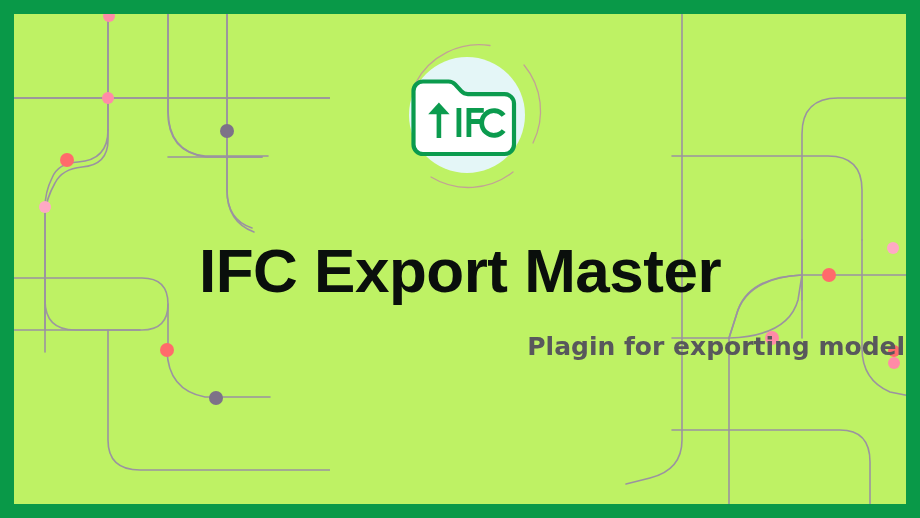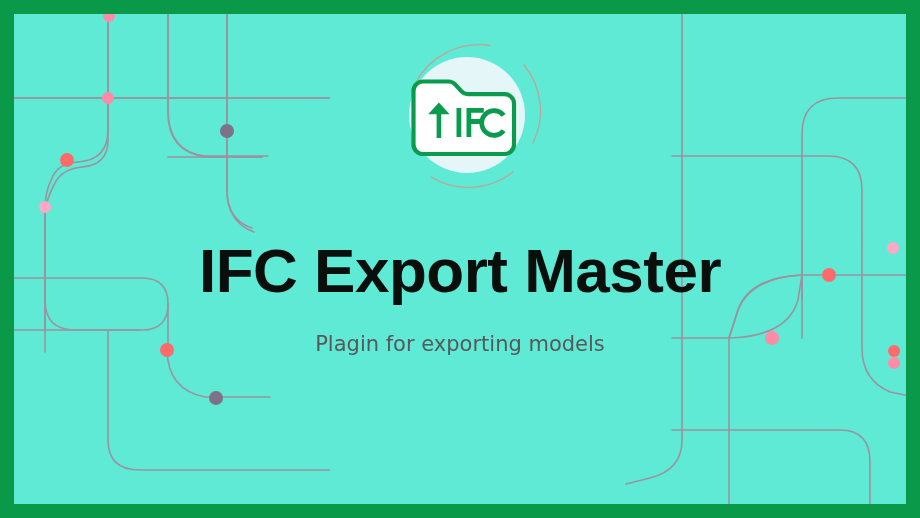--- a/index.html
+++ b/index.html
@@ -5,21 +5,21 @@
   html, body {
     margin: 0;
     padding: 0;
     background: #ffffff;
   }
   #slide {
     position: relative;
     width: 920px;
     height: 518px;
     overflow: hidden;
-    background: #5eead4;
+    background: #bef264;
     font-family: "Liberation Sans", "DejaVu Sans", sans-serif;
   }
 
   
   #frame-border {
     position: absolute;
     left: 0; top: 0;
     width: 920px;
     height: 518px;
     box-sizing: border-box;
@@ -62,25 +62,26 @@
     font-size: 62px;
     font-weight: bold;
     letter-spacing: -0.5px;
     color: #0a0f0c;
     line-height: 1.05;
     font-family: "Liberation Sans", "DejaVu Sans", sans-serif;
   }
   #subtitle {
     margin: 0;
     padding-top: 24px;
-    font-size: 21px;
-    font-weight: 400;
+    font-size: 25px;
+    font-weight: 700;
     color: #58585c;
     line-height: 1.62;
     font-family: "DejaVu Sans", "Liberation Sans", sans-serif;
+    text-align: right;
   }
   .subtitle-line { display: block; }
 </style>
 </head>
 <body>
 
 <div id="slide">
 
   <svg id="decor-left" viewBox="0 0 330 518" width="330" height="518" fill="none" xmlns="http://www.w3.org/2000/svg">
     <g stroke="#9B93A0" stroke-width="1.6" fill="none" stroke-linecap="round">

